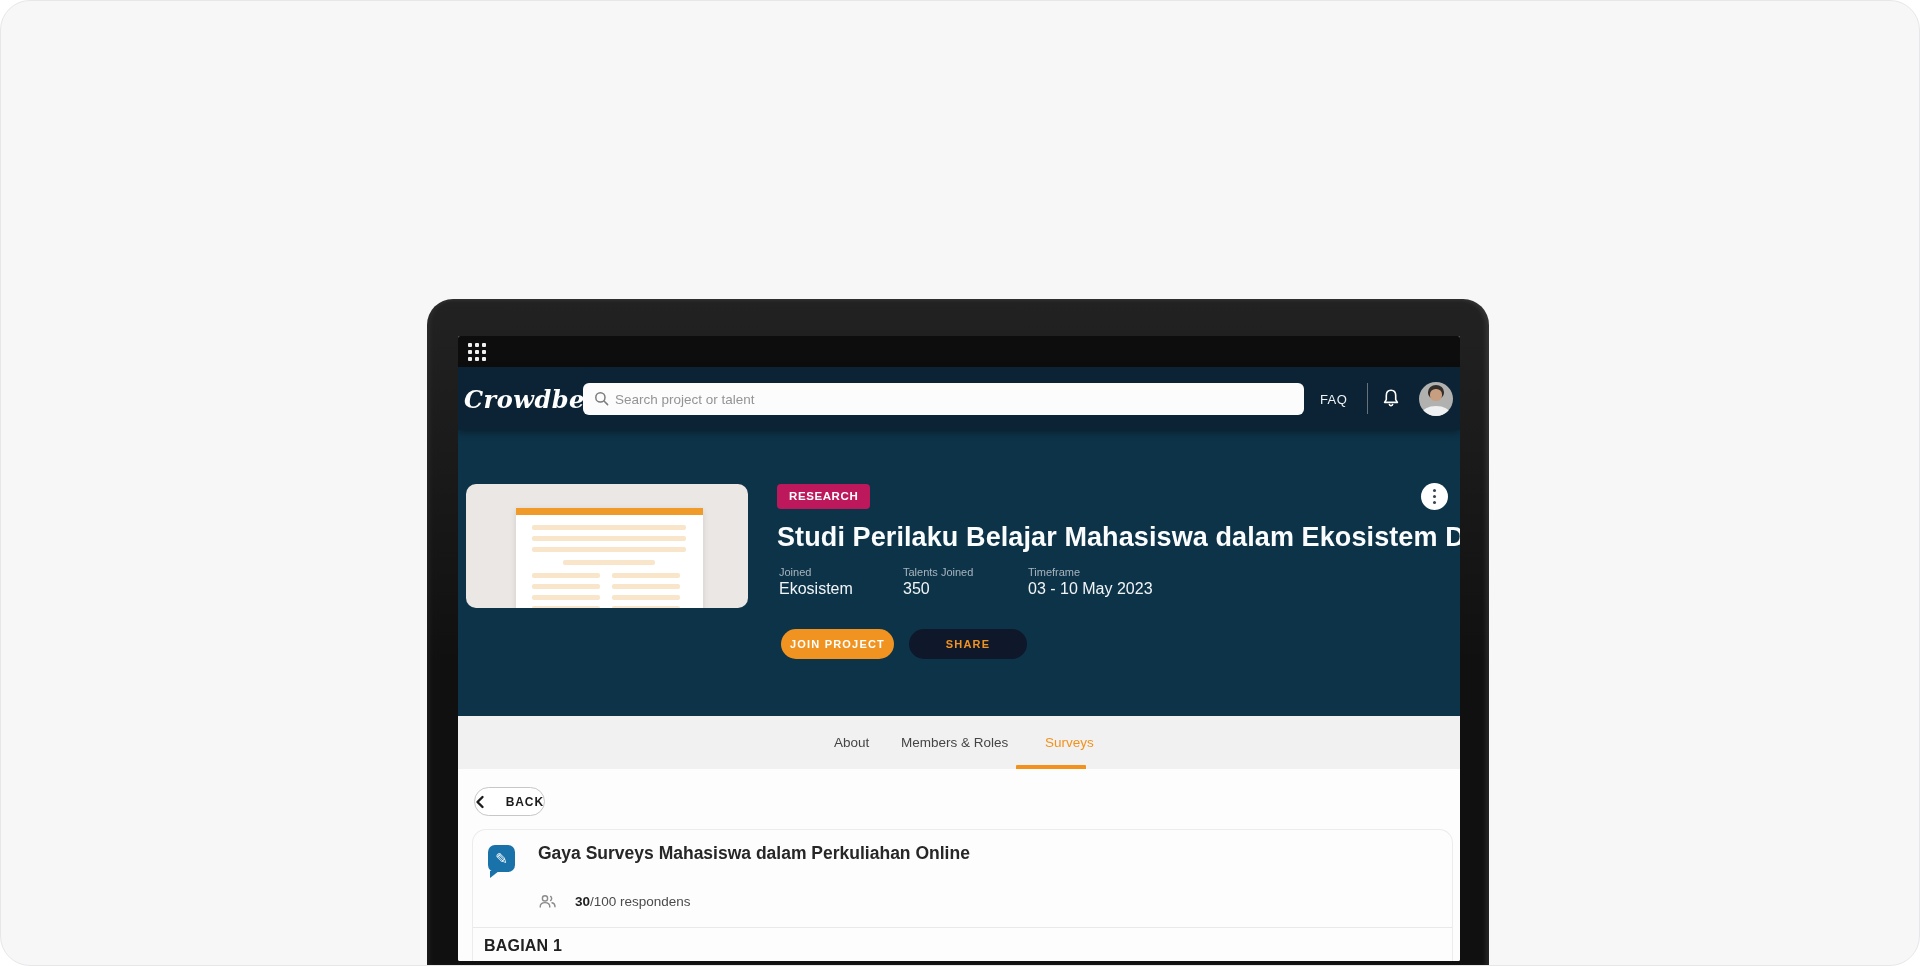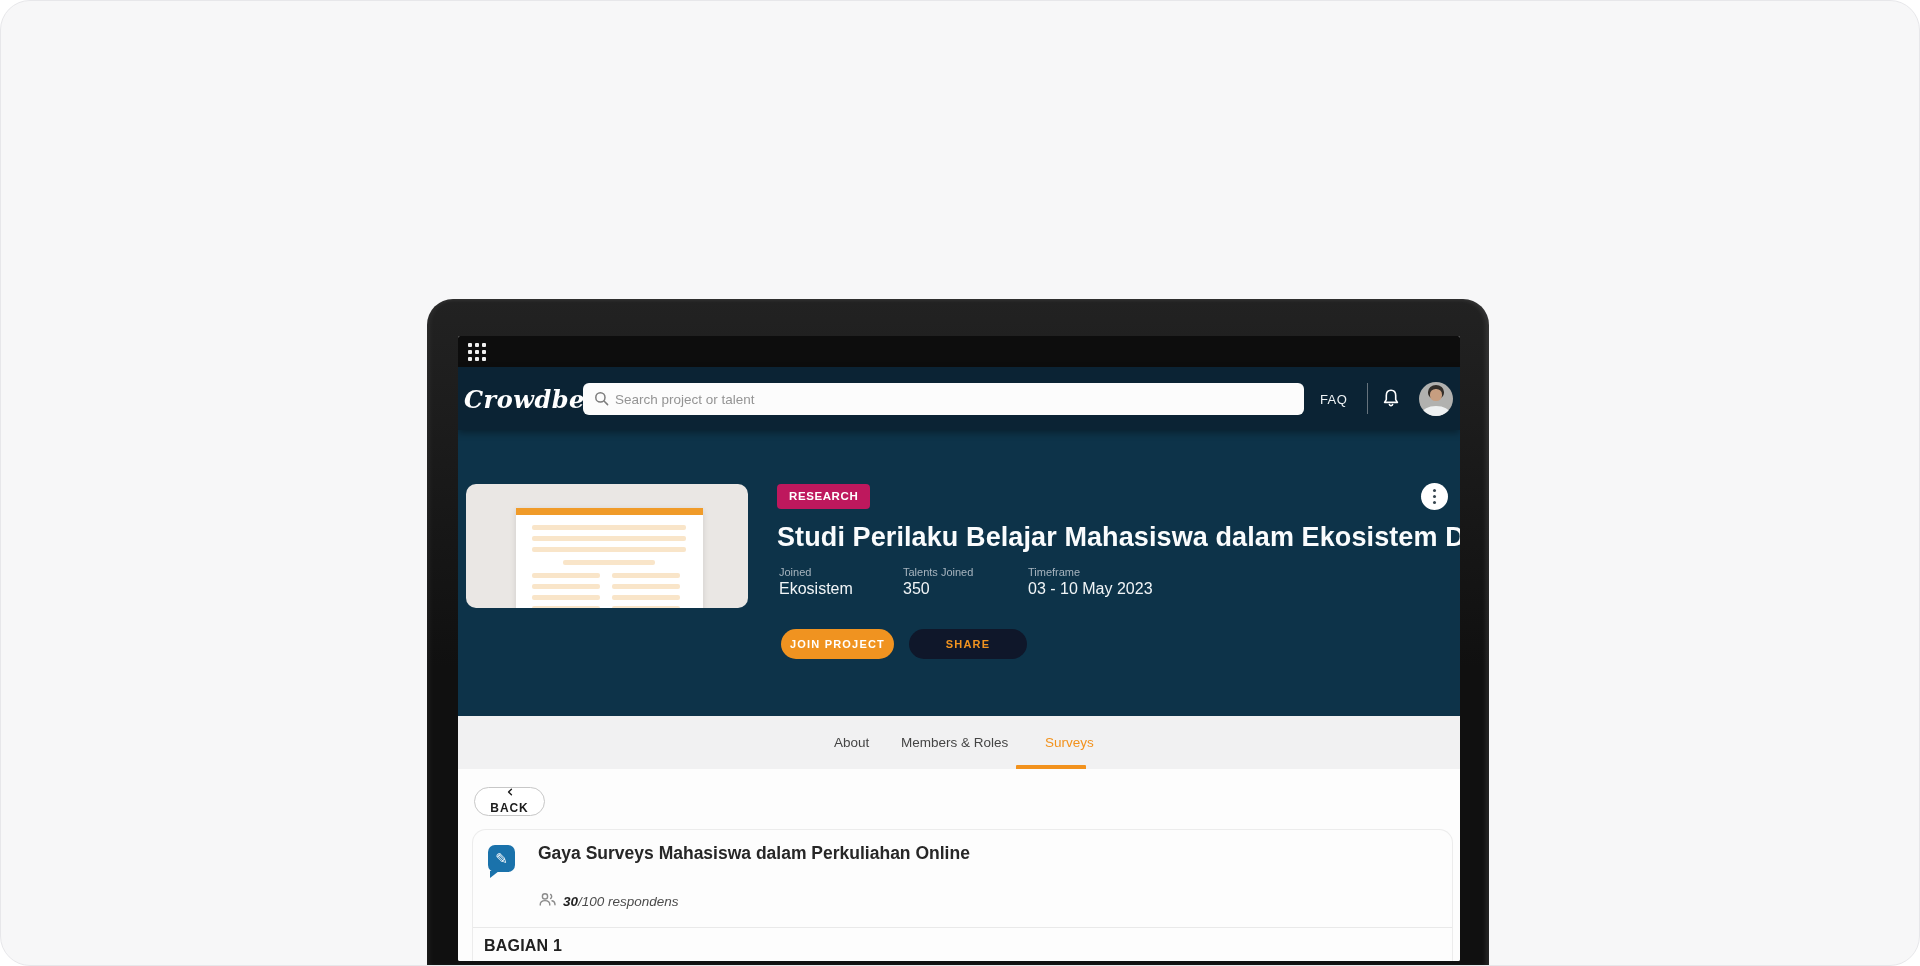--- a/index.html
+++ b/index.html
@@ -84,34 +84,34 @@
   .tab { position:absolute; top:19px; font-size:13.5px; color:#454545; cursor:pointer; }
   .tab-about { left:376px; } .tab-members { left:443px; }
   .tab-surveys { left:571px; color:#f2921d;margin-left:16px; }
   .tab-underline { position:absolute; left:558px; top:429px; width:70px; height:5px;
                    background:#f2921d; border-radius:1px; }
 
   
   .content { position:absolute; left:0; top:433px; width:1002px; height:192px; background:#fdfdfd; }
   .back-btn { position:absolute; left:16px; top:18px; width:71px; height:29px; background:#ffffff;
               border:1px solid #c7c7c7; border-radius:15px; display:flex; align-items:center;
-              justify-content:space-between; gap:5px; cursor:pointer;flex-direction:column; }
+              justify-content:space-between; gap:5px; cursor:pointer; }
   .back-btn span { font-size:12px; font-weight:700; letter-spacing:.9px; color:#1c1c1c; }
 
   .survey-card { position:absolute; left:14px; top:60px; width:981px; height:140px;
                  background:#fdfdfd; border:1px solid #ececec; border-bottom:none;
                  border-radius:14px 14px 0 0; cursor:pointer; }
   .s-icon { position:absolute; left:15px; top:15px; width:27px; height:27px;
             background:#1a72ab; border-radius:7px; color:#fff; font-size:15px;
             display:flex; align-items:center; justify-content:center; }
   .s-icon::after { content:""; position:absolute; left:2px; bottom:-6px; width:0; height:0;
                    border-left:9px solid #1a72ab; border-bottom:7px solid transparent; }
   .s-title { position:absolute; left:65px; top:13px; font-size:17.5px; font-weight:700; color:#272727; }
   .s-desc { position:absolute; left:65px; top:40px; font-size:12.5px; color:#575757; }
-  .s-resp { position:absolute; left:65px; top:62px; display:flex; gap:6px;font-style:italic; }
+  .s-resp { position:absolute; left:65px; top:62px; display:flex; align-items:center; gap:18px; }
   .s-resp .num { font-size:13.5px; font-weight:700; color:#1f1f1f; }
   .s-resp .rest { font-size:13.5px; color:#4b4b4b; }
   .s-divider { position:absolute; left:0; top:97px; width:100%; height:1px; background:#e9e9e9; }
   .s-section { position:absolute; left:11px; top:107px; font-size:16px; font-weight:700;
                color:#212121; letter-spacing:.2px; }
 </style>
 </head>
 <body>
 
 <div class="canvas">

